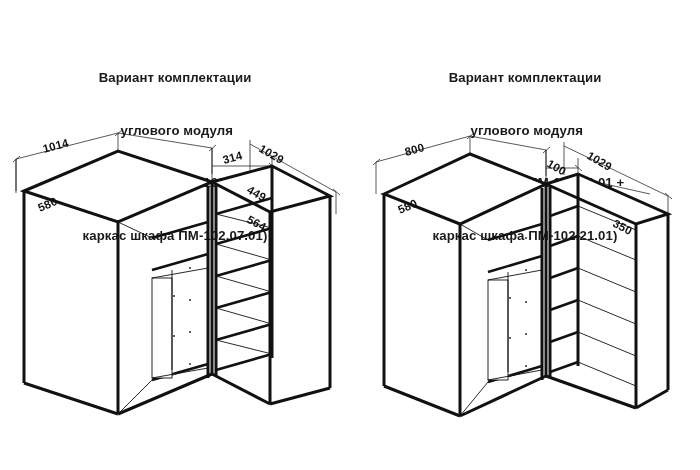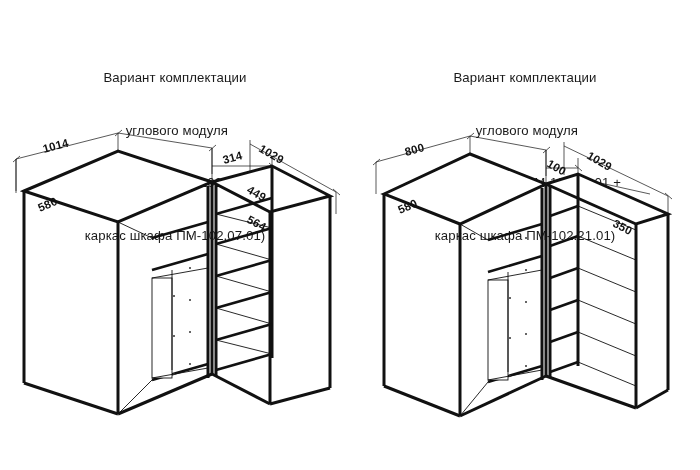--- a/index.html
+++ b/index.html
@@ -30,21 +30,21 @@
   .panel-left  { left: 0; }
   .panel-right { left: 350px; }
 
   .title-block {
     position: absolute;
     top: 34px;
     left: 0;
     width: 350px;
     text-align: center;
     font-size: 13.2px;
-    font-weight: normal;
+    font-weight: bold;
     line-height: 17.5px;
     letter-spacing: 0.1px;
     color: #1a1a1a;
     white-space: pre;
   }
   .title-block .tline { display: block; }
 
   .figure {
     position: absolute;
     top: 118px;

